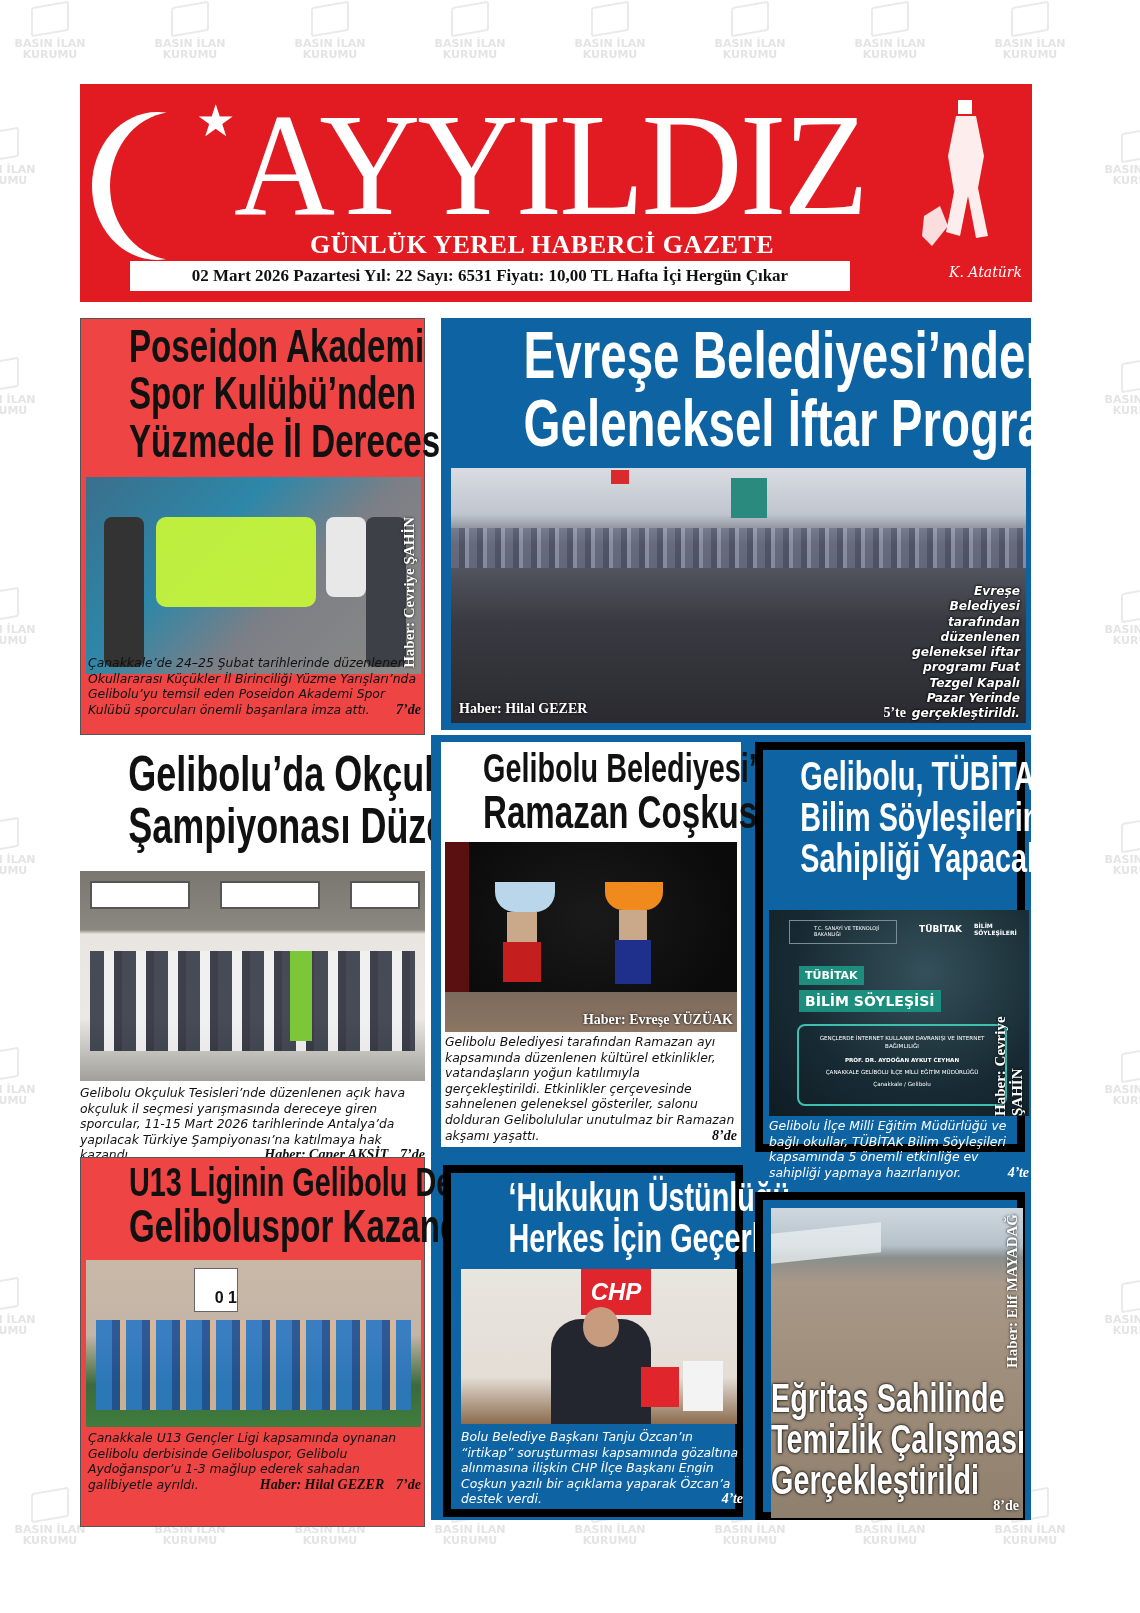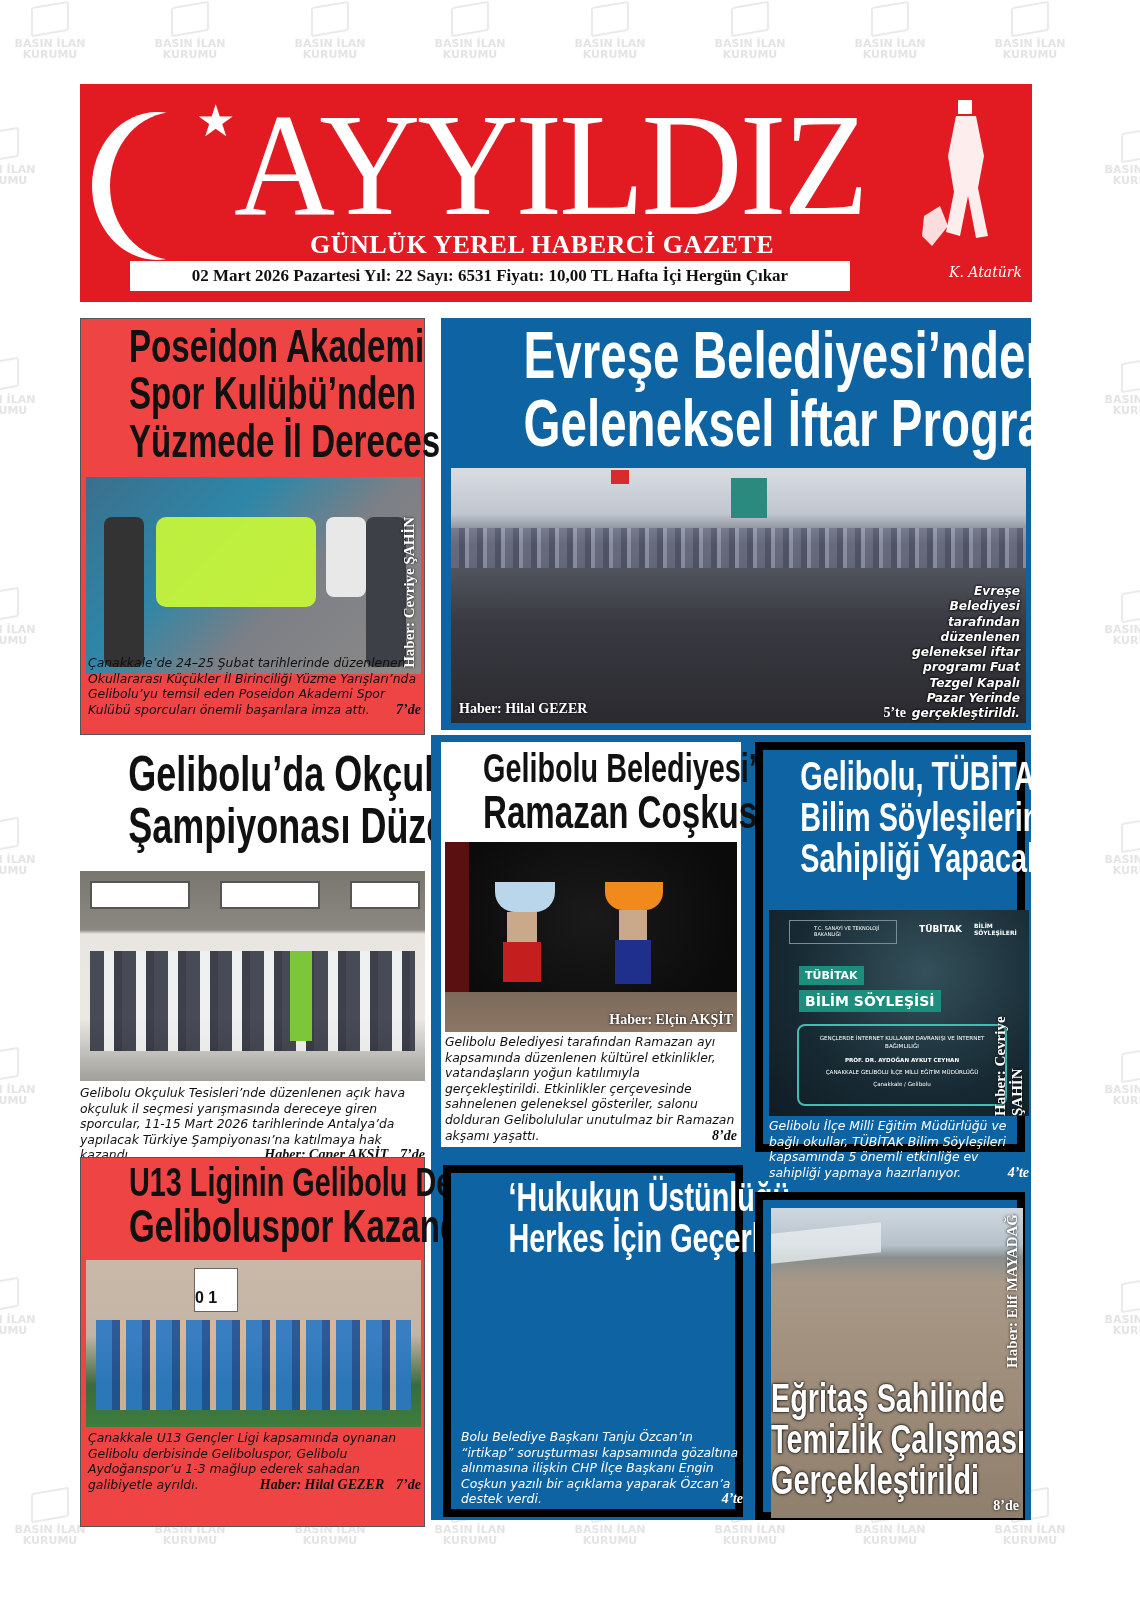--- a/index.html
+++ b/index.html
@@ -263,21 +263,21 @@
   </div>
   <div class="photo" style="position:absolute;left:4px;top:100px;width:292px;height:190px;background:radial-gradient(ellipse at 50% 40%,#1a1a1a 0%,#0b0b0b 70%),#111;">
     <div style="position:absolute;left:0;top:0;width:24px;height:160px;background:#5a1010"></div>
     <div style="position:absolute;left:0;top:150px;width:292px;height:40px;background:linear-gradient(180deg,#7b6a5c,#8c7664)"></div>
     <div style="position:absolute;left:50px;top:40px;width:60px;height:30px;background:#b9d6ea;border-radius:0 0 20px 20px"></div>
     <div style="position:absolute;left:62px;top:70px;width:30px;height:30px;background:#c9a98a"></div>
     <div style="position:absolute;left:58px;top:100px;width:38px;height:40px;background:#c41e1e"></div>
     <div style="position:absolute;left:160px;top:40px;width:58px;height:28px;background:#f08a1c;border-radius:0 0 18px 18px"></div>
     <div style="position:absolute;left:174px;top:68px;width:28px;height:30px;background:#c9a98a"></div>
     <div style="position:absolute;left:170px;top:98px;width:36px;height:44px;background:#1e2f8c"></div>
-    <span class="credit" style="right:4px;bottom:4px;">Haber: Elçin AKŞİT</span>
+    <span class="credit" style="right:4px;bottom:4px;">Haber: Evreşe YÜZÜAK</span>
   </div>
   <div class="cap" style="position:absolute;left:4px;top:292px;width:292px;">
     <span>Gelibolu Belediyesi tarafından Ramazan ayı kapsamında düzenlenen kültürel etkinlikler, vatandaşların yoğun katılımıyla gerçekleştirildi. Etkinlikler çerçevesinde sahnelenen geleneksel gösteriler, salonu dolduran Gelibolulular unutulmaz bir Ramazan akşamı yaşattı.</span>
     <span class="pg">8’de</span>
   </div>
 </section>
 
 <section class="inner-blue" style="left:755px;top:742px;width:270px;height:410px;">
   <div style="position:absolute;left:0;top:6px;width:266px;">
     <div class="hl white" style="font-size:40px;">Gelibolu, TÜBİTAK</div>
@@ -303,36 +303,43 @@
     <span class="pg">4’te</span>
   </div>
 </section>
 
 <section class="card-white" style="left:80px;top:1157px;width:345px;height:370px;">
   <div style="position:absolute;left:0;top:4px;width:343px;">
     <div class="hl black" style="font-size:40px;">U13 Liginin Gelibolu Derbisini</div>
     <div class="hl black" style="font-size:46px;">Geliboluspor Kazandı</div>
   </div>
   <div class="photo" style="position:absolute;left:5px;top:102px;width:335px;height:167px;background:linear-gradient(180deg,#c9b8a7 0%,#c3b5a6 45%,#3c6a3c 75%,#3f7d3d 100%);">
-    <div style="position:absolute;left:108px;top:8px;width:44px;height:44px;background:#fff;border:1px solid #666;font-family:'Liberation Sans',sans-serif;font-weight:bold;font-size:16px;text-align:left;padding-top:20px;">0 1</div>
+    <div style="position:absolute;left:108px;top:8px;width:44px;height:44px;background:#fff;border:1px solid #666;font-family:'Liberation Sans',sans-serif;font-weight:bold;font-size:16px;text-align:right;padding-top:20px;">0 1</div>
     <div style="position:absolute;left:10px;top:60px;width:315px;height:90px;background:repeating-linear-gradient(90deg,#2a78c4 0 16px,#1d4f95 16px 24px,#d9b79a 24px 30px);opacity:0.9"></div>
   </div>
   <div class="cap" style="position:absolute;left:7px;top:272px;width:333px;">
     <span>Çanakkale U13 Gençler Ligi kapsamında oynanan Gelibolu derbisinde Geliboluspor, Gelibolu Aydoğanspor’u 1-3 mağlup ederek sahadan galibiyetle ayrıldı.</span>
     <span style="float:right;">
       <span class="by">Haber: Hilal GEZER</span>&nbsp;&nbsp;
       <span class="by">7’de</span>
     </span>
   </div>
 </section>
 
 <section class="inner-blue" style="left:443px;top:1165px;width:300px;height:352px;">
   <div style="position:absolute;left:16px;top:4px;width:296px;">
     <div class="hl white" style="font-size:40px;">‘Hukukun Üstünlüğü</div>
     <div class="hl white" style="font-size:40px;">Herkes İçin Geçerli Olmalı’</div>
+  </div>
+  <div class="photo" style="position:absolute;left:10px;top:96px;width:276px;height:155px;background:linear-gradient(180deg,#e9e5df 0%,#e3ddd5 70%,#8c6c4e 100%);">
+    <div style="position:absolute;left:120px;top:0;width:70px;height:46px;background:#e0262c;color:#fff;font-family:'Liberation Sans',sans-serif;font-weight:bold;font-style:italic;font-size:24px;text-align:center;line-height:46px;">CHP</div>
+    <div style="position:absolute;left:90px;top:50px;width:100px;height:105px;background:#23262e;border-radius:30px 30px 0 0"></div>
+    <div style="position:absolute;left:122px;top:38px;width:36px;height:40px;background:#c79b7e;border-radius:50%"></div>
+    <div style="position:absolute;left:180px;top:98px;width:38px;height:40px;background:#e0262c"></div>
+    <div style="position:absolute;left:222px;top:92px;width:40px;height:50px;background:#f3f3f3"></div>
   </div>
   <div class="cap" style="position:absolute;left:10px;top:256px;width:282px;color:#fff;">
     <span>Bolu Belediye Başkanı Tanju Özcan’ın “irtikap” soruşturması kapsamında gözaltına alınmasına ilişkin CHP İlçe Başkanı Engin Coşkun yazılı bir açıklama yaparak Özcan’a destek verdi.</span>
     <span class="pg">4’te</span>
   </div>
 </section>
 
 <section class="inner-blue" style="left:755px;top:1192px;width:270px;height:328px;">
   <div class="photo" style="position:absolute;left:8px;top:8px;width:252px;height:310px;background:linear-gradient(180deg,#cfd8df 0%,#b6c1ca 12%,#8a8f8d 16%,#a89887 24%,#9d8c79 60%,#8f7f6d 100%);">
     <div style="position:absolute;left:0;top:20px;width:110px;height:30px;background:#e7ecef;opacity:0.8;transform:skewY(-6deg)"></div>

